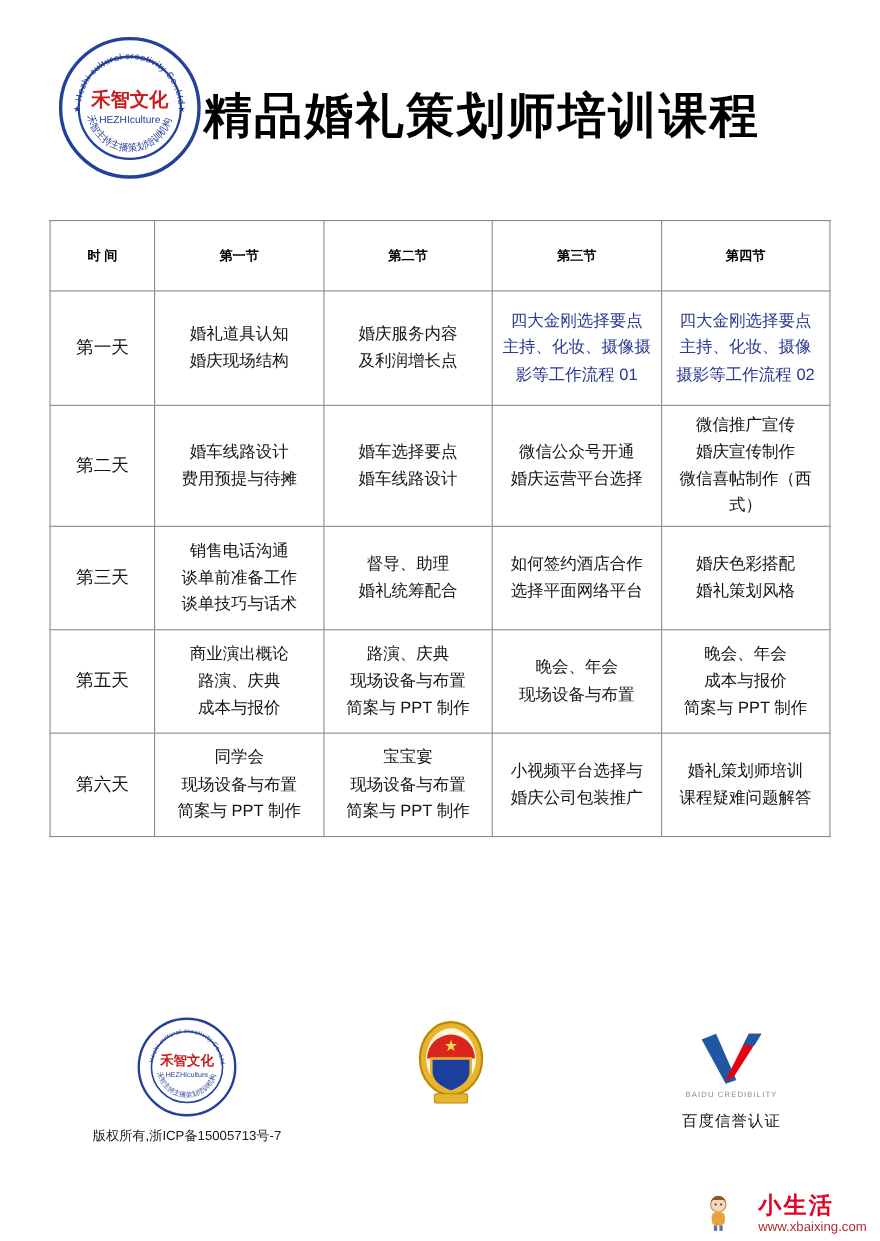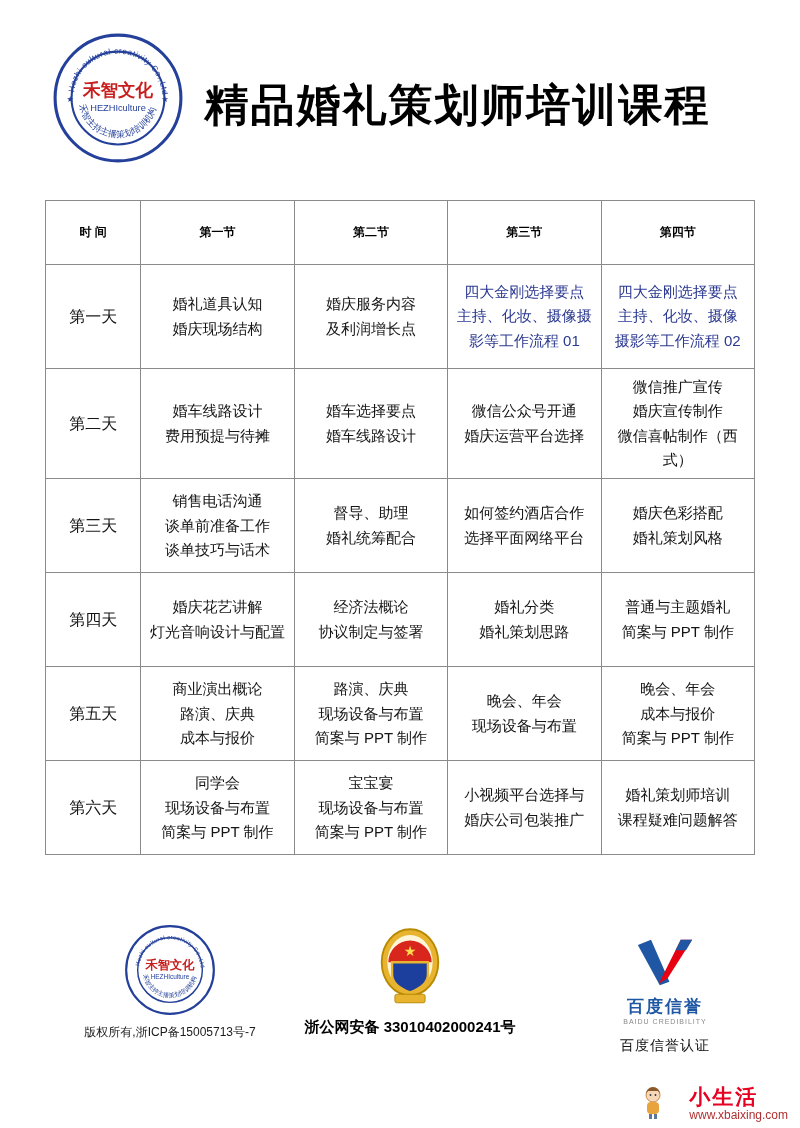--- a/index.html
+++ b/index.html
@@ -8,21 +8,21 @@
   .page {
     position:relative; width:800px; height:1128px; margin:0 auto;
     background:#ffffff; overflow:hidden; color:#111;
   }
 
   
   .logo-wrap { position:absolute; left:52px; top:32px; width:132px; height:132px; }
   .footer-logo-wrap { width:92px; height:92px; margin:0 auto; }
   .page-title {
     position:absolute; left:185px; top:76px; width:545px;
-    text-align:center; font-size:44px; font-weight:bold; color:#000;
+    font-size:44px; font-weight:bold; color:#000;
     letter-spacing:2px; font-family:"Liberation Serif", serif;
   }
 
   
   .course-table {
     position:absolute; left:45px; top:200px; width:710px;
     border-collapse:collapse; table-layout:fixed;
   }
   .course-table th, .course-table td {
     border:1px solid var(--color-table_border,#8a8a8a);
@@ -125,31 +125,20 @@
         <td class="day-cell">第三天</td>
         <td>销售电话沟通
 谈单前准备工作
 谈单技巧与话术</td>
         <td>督导、助理
 婚礼统筹配合</td>
         <td>如何签约酒店合作
 选择平面网络平台</td>
         <td>婚庆色彩搭配
 婚礼策划风格</td>
-      </tr>
-      <tr class="row-std">
-        <td class="day-cell">第四天</td>
-        <td>婚庆花艺讲解
-灯光音响设计与配置</td>
-        <td>经济法概论
-协议制定与签署</td>
-        <td>婚礼分类
-婚礼策划思路</td>
-        <td>普通与主题婚礼
-简案与 PPT 制作</td>
       </tr>
       <tr class="row-std">
         <td class="day-cell">第五天</td>
         <td>商业演出概论
 路演、庆典
 成本与报价</td>
         <td>路演、庆典
 现场设备与布置
 简案与 PPT 制作</td>
         <td>晚会、年会
@@ -198,30 +187,28 @@
 
   <div class="footer-center">
     <svg viewBox="0 0 70 84" width="66" height="80">
       <ellipse cx="35" cy="38" rx="30" ry="35" fill="#e8b430" stroke="#b78900" stroke-width="2"></ellipse>
       <ellipse cx="35" cy="38" rx="24" ry="29" fill="#fff6da"></ellipse>
       <path d="M 12,38 A 23,23 0 0 1 58,38 Z" fill="#d8261c"></path>
       <text x="35" y="31" text-anchor="middle" font-size="15" fill="#ffd84d">★</text>
       <path d="M 16,38 h38 v13 c0,10 -11,16 -19,19 c-8,-3 -19,-9 -19,-19 Z" fill="#1c3f9e" stroke="#e8b430" stroke-width="2.5"></path>
       <rect x="19" y="72" width="32" height="9" rx="2" fill="#e8b430" stroke="#b78900"></rect>
     </svg>
-    <div class="police-text">浙公网安备 33010402000241号</div>
   </div>
 
   <div class="footer-right">
     <svg viewBox="0 0 64 56" width="56" height="49">
       <polygon points="1,8 16,2 37,50 26,54" fill="#1f57a5"></polygon>
       <polygon points="63,2 50,2 25,52 35,46" fill="#e60012"></polygon>
       <polygon points="63,2 50,2 44,14 56,14" fill="#1f57a5"></polygon>
     </svg>
-    <div class="baidu-title">百度信誉</div>
     <div class="baidu-sub">BAIDU CREDIBILITY</div>
     <div class="baidu-cert">百度信誉认证</div>
   </div>
 
   <div class="watermark">
     <svg viewBox="0 0 26 34" width="26" height="34">
       <circle cx="13" cy="9" r="7" fill="#f6d7b8" stroke="#c98a4b"></circle>
       <path d="M 6,8 A 7,7 0 0 1 20,8 L 18,5 L 8,5 Z" fill="#8a5a2b"></path>
       <circle cx="10.5" cy="9" r="0.9" fill="#333"></circle>
       <circle cx="15.5" cy="9" r="0.9" fill="#333"></circle>

